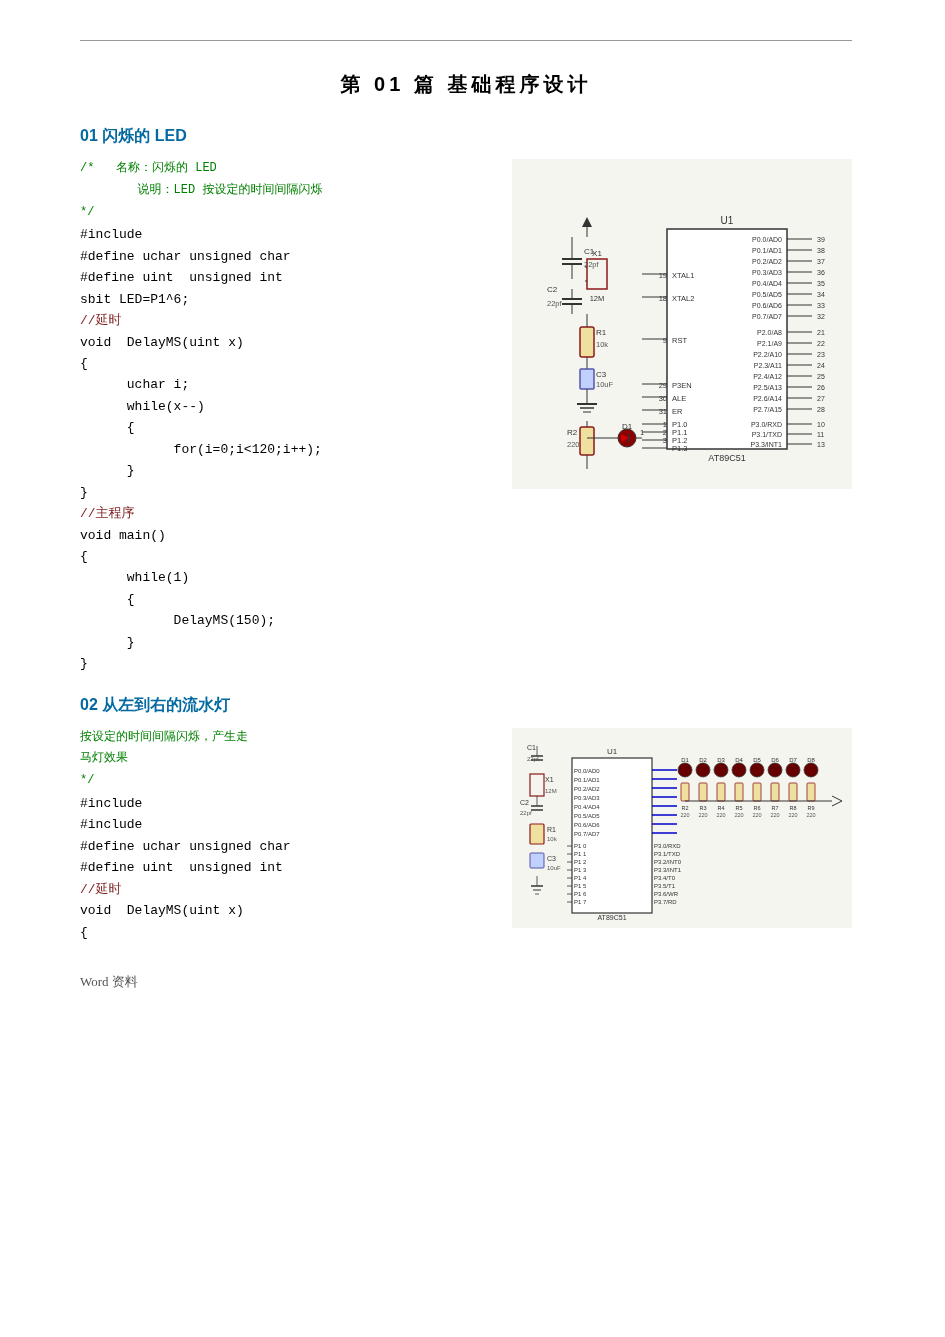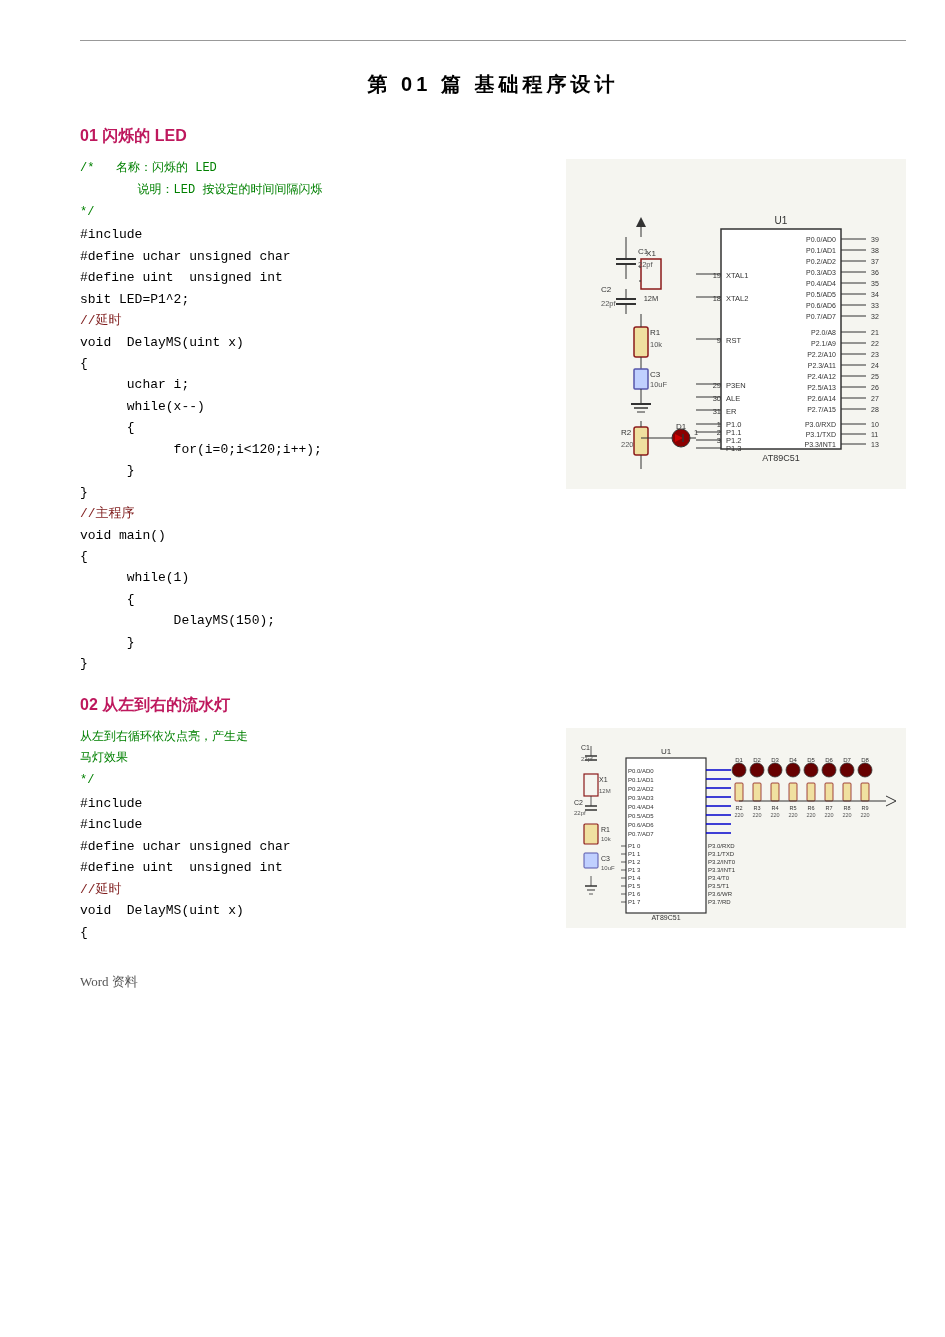--- a/index.html
+++ b/index.html
@@ -6,39 +6,39 @@
     body {
       font-family: "SimSun", "宋体", serif;
       background: #fff;
       color: #000;
       width: 945px;
       min-height: 1337px;
       position: relative;
       overflow-x: hidden;
     }
     .page-container {
-      padding: 40px 39px 40px 80px;
+      padding: 40px 93px 40px 80px;
       position: relative;
     }
     .top-border {
       border-top: 1px solid #999;
       margin-bottom: 30px;
     }
     .page-title {
       text-align: center;
       font-size: 20px;
       font-weight: bold;
       margin-bottom: 28px;
       letter-spacing: 4px;
       font-family: "SimHei", "黑体", sans-serif;
     }
     .section-header {
       font-size: 16px;
       font-weight: bold;
-      color: #be185d;
+      color: #0369a1;
       margin-bottom: 12px;
       font-family: "SimHei", "黑体", sans-serif;
     }
     .section-block {
       display: flex;
       align-items: flex-start;
       margin-bottom: 20px;
       gap: 20px;
     }
     .code-block {
@@ -86,21 +86,21 @@
 
   <div class="section-block">
 
     <div class="code-block">
       <div class="section-comment">/*&nbsp;&nbsp; 名称：闪烁的 LED</div>
       <div class="section-comment">&nbsp;&nbsp;&nbsp;&nbsp;&nbsp;&nbsp;&nbsp;&nbsp;说明：LED 按设定的时间间隔闪烁</div>
       <div class="section-comment">*/</div>
       <div class="code-line">#include</div>
       <div class="code-line">#define uchar unsigned char</div>
       <div class="code-line">#define uint  unsigned int</div>
-      <div class="code-line">sbit LED=P1^2;</div>
+      <div class="code-line">sbit LED=P1^6;</div>
       <div class="code-line code-comment">//延时</div>
       <div class="code-line">void  DelayMS(uint x)</div>
       <div class="code-line">{</div>
       <div class="code-line">&nbsp;&nbsp;&nbsp;&nbsp;&nbsp;&nbsp;uchar i;</div>
       <div class="code-line">&nbsp;&nbsp;&nbsp;&nbsp;&nbsp;&nbsp;while(x--)</div>
       <div class="code-line">&nbsp;&nbsp;&nbsp;&nbsp;&nbsp;&nbsp;{</div>
       <div class="code-line">&nbsp;&nbsp;&nbsp;&nbsp;&nbsp;&nbsp;&nbsp;&nbsp;&nbsp;&nbsp;&nbsp;&nbsp;for(i=0;i&lt;120;i++);</div>
       <div class="code-line">&nbsp;&nbsp;&nbsp;&nbsp;&nbsp;&nbsp;}</div>
       <div class="code-line">}</div>
       <div class="code-line code-comment">//主程序</div>
@@ -297,21 +297,21 @@
         <text x="128" y="276" font-size="7.5" fill="#333" font-family="Arial">1</text>
       </svg>
     </div>
   </div>
 
   <div class="section-header">02   从左到右的流水灯</div>
 
   <div class="section-block">
 
     <div class="code-block">
-      <div class="section-comment">从左到右循环依次点亮，产生走</div>
+      <div class="section-comment">按设定的时间间隔闪烁，产生走</div>
       <div class="section-comment">马灯效果</div>
       <div class="section-comment">*/</div>
       <div class="code-line">#include</div>
       <div class="code-line">#include</div>
       <div class="code-line">#define uchar unsigned char</div>
       <div class="code-line">#define uint  unsigned int</div>
       <div class="code-line code-comment">//延时</div>
       <div class="code-line">void  DelayMS(uint x)</div>
       <div class="code-line">{</div>
     </div>

